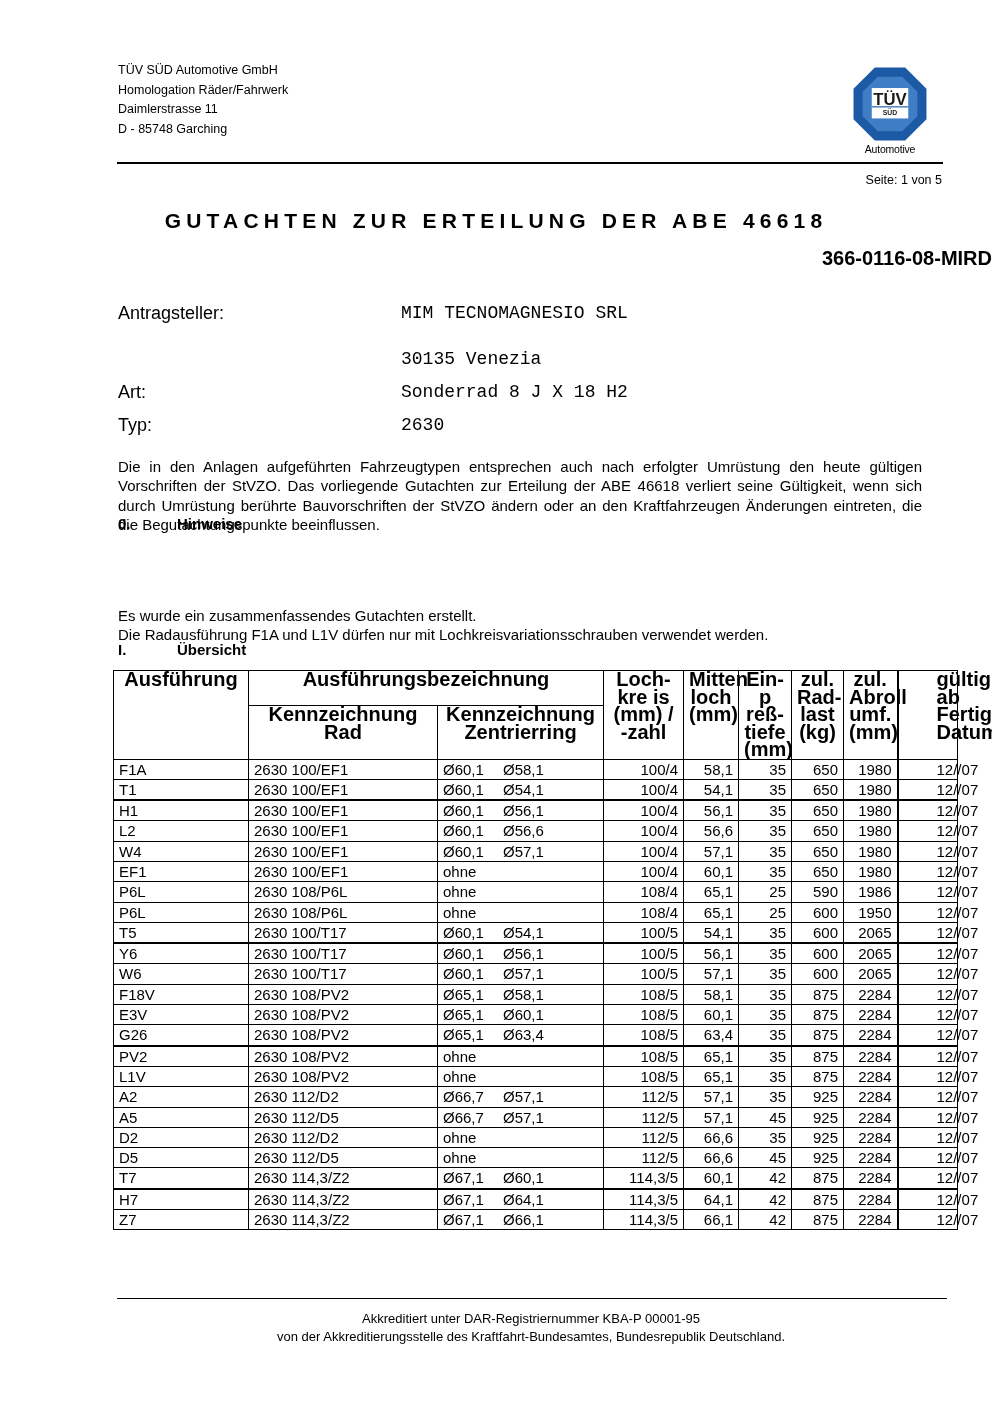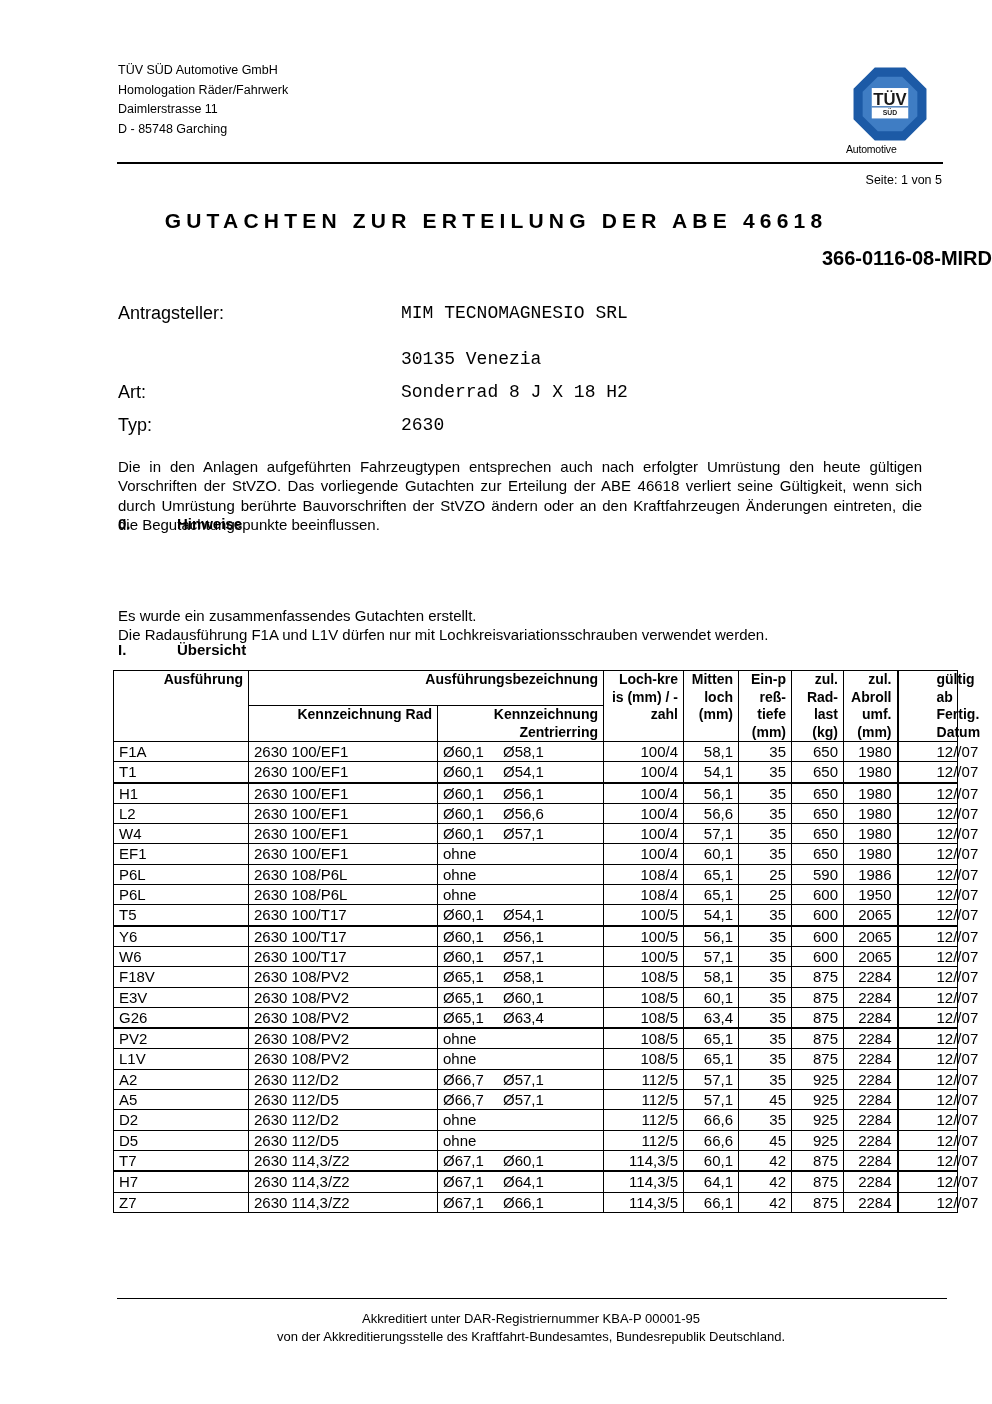--- a/index.html
+++ b/index.html
@@ -1,38 +1,38 @@
 <!DOCTYPE html>
 <html><head>
 <meta charset="utf-8">
 <style>
   html, body { margin: 0; padding: 0; background: #ffffff; }
   body { width: 992px; height: 1404px; position: relative; overflow: hidden;
          font-family: "Liberation Sans", sans-serif; color: #000; }
   .addr { position: absolute; left: 118px; top: 61px; font-size: 12.5px; line-height: 19.5px; }
   .logo { position: absolute; left: 846px; top: 66px; width: 88px; }
   .logo svg { display: block; margin: 0 auto; }
-  .logo-sub { font-size: 10.5px; margin-top: 1px; letter-spacing: -0.2px; }
+  .logo-sub { text-align: center; font-size: 10.5px; margin-top: 1px; letter-spacing: -0.2px; }
   .hr-top { position: absolute; left: 117px; top: 162px; width: 826px; height: 2px; background: #000; }
   .page-no { position: absolute; right: 50px; top: 173px; font-size: 12.5px; }
   .title { position: absolute; left: 0; width: 992px; top: 209px; text-align: center; font-weight: bold;
            font-size: 21px; letter-spacing: 5.2px; }
   .subtitle { position: absolute; left: 0; width: 992px; top: 247px; text-align: right; font-weight: bold; font-size: 20px; }
   .kv { position: absolute; left: 118px; font-size: 18px; }
   .kv .k { position: absolute; left: 0; white-space: nowrap; }
   .kv .v { position: absolute; left: 283px; white-space: nowrap; font-family: Liberation Mono, monospace; }
   .para { position: absolute; left: 118px; width: 804px; top: 457px; font-size: 15px; line-height: 19.3px;
           text-align: justify; }
   .sec { position: absolute; left: 118px; font-size: 15px; font-weight: bold; }
   .sec .num { display: inline-block; width: 59px; }
   .note { position: absolute; left: 118px; top: 573px; font-size: 15px; line-height: 19.3px; margin-top: 33px; }
   table.ov { position: absolute; left: 113px; top: 670px; width: 844px; border-collapse: collapse;
              font-size: 15px; table-layout: fixed; }
   table.ov th, table.ov td { border: 1px solid #000; padding: 0 5px; vertical-align: top; }
-  table.ov th { font-weight: bold; text-align: right; line-height: 17.5px; font-size: 14px; }
+  table.ov th { font-weight: bold; text-align: center; line-height: 17.5px; font-size: 20px; }
   table.ov td { height: 19.3px; line-height: 19px; padding-top: 0; padding-bottom: 0; }
   table.ov td.num { text-align: right; }
   table.ov tr.thick td { border-bottom: 2px solid #000; }
   table.ov td.last, table.ov th.last { border-left: 2px solid #000; padding-left: 38px; }
   .ring span { display: inline-block; min-width: 60px; }
   .hr-bot { position: absolute; left: 117px; top: 1298px; width: 830px; height: 1px; background: #000; }
   .foot { position: absolute; left: 0; width: 1062px; top: 1310px; text-align: center; font-size: 13px; line-height: 18px; }
 </style>
 </head>
 <body>

